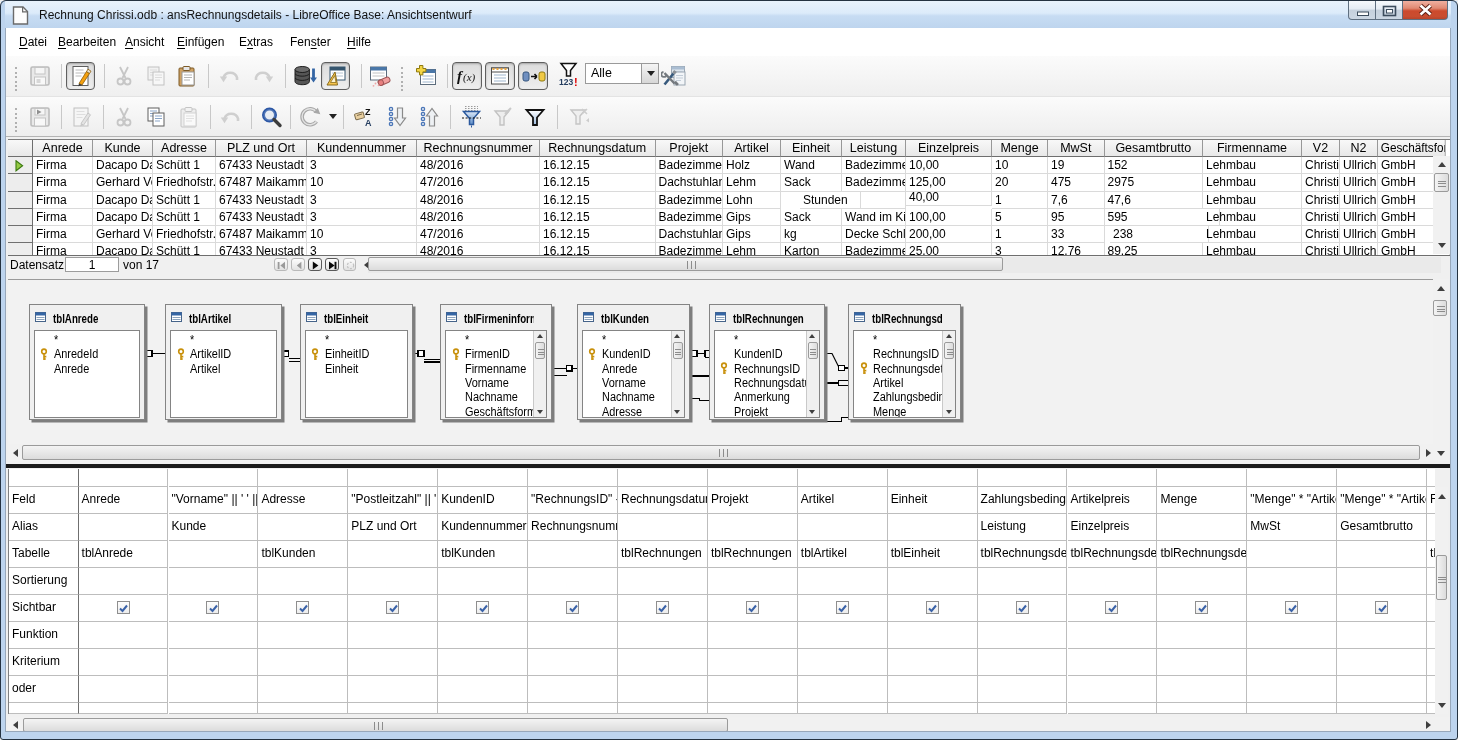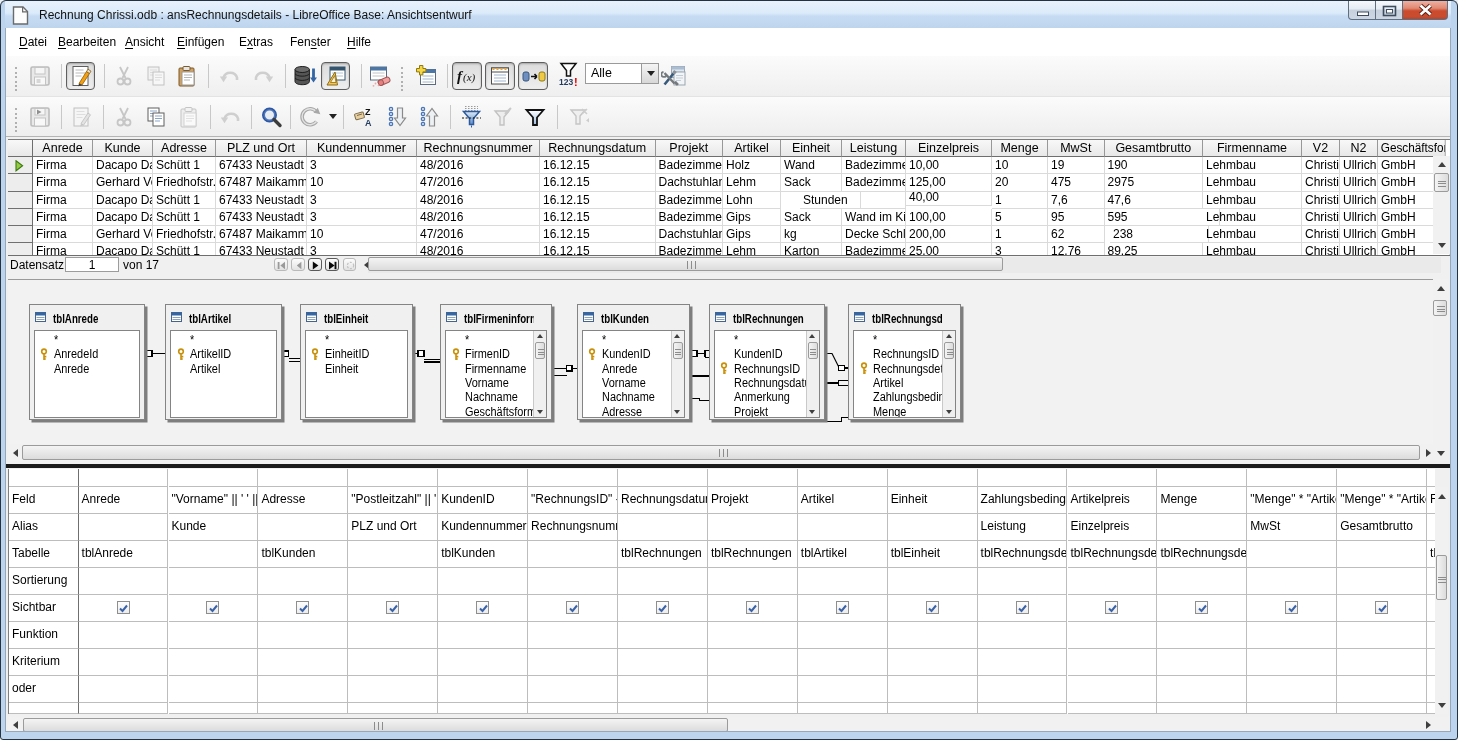--- a/index.html
+++ b/index.html
@@ -485,21 +485,21 @@
       <div class="gcell" style="left: 299px; top: 17.2px; width: 110px; height: 17.2px;">3</div>
       <div class="gcell" style="left: 409px; top: 17.2px; width: 123px; height: 17.2px;">48/2016</div>
       <div class="gcell" style="left: 532px; top: 17.2px; width: 115.5px; height: 17.2px;">16.12.15</div>
       <div class="gcell" style="left: 647.5px; top: 17.2px; width: 67.5px; height: 17.2px;">Badezimmer</div>
       <div class="gcell" style="left: 715px; top: 17.2px; width: 58px; height: 17.2px;">Holz</div>
       <div class="gcell" style="left: 773px; top: 17.2px; width: 61px; height: 17.2px;">Wand</div>
       <div class="gcell" style="left: 834px; top: 17.2px; width: 64px; height: 17.2px;">Badezimmer</div>
       <div class="gcell" style="left: 898px; top: 17.2px; width: 86px; height: 17.2px;">10,00</div>
       <div class="gcell" style="left: 984px; top: 17.2px; width: 56px; height: 17.2px;">10</div>
       <div class="gcell" style="left: 1040px; top: 17.2px; width: 56.5px; height: 17.2px;">19</div>
-      <div class="gcell" style="left: 1096.5px; top: 17.2px; width: 98.5px; height: 17.2px;">190</div>
+      <div class="gcell" style="left: 1096.5px; top: 17.2px; width: 98.5px; height: 17.2px;">152</div>
       <div class="gcell" style="left: 1195px; top: 17.2px; width: 99px; height: 17.2px;">Lehmbau</div>
       <div class="gcell" style="left: 1294px; top: 17.2px; width: 38px; height: 17.2px;">Christian</div>
       <div class="gcell" style="left: 1332px; top: 17.2px; width: 38px; height: 17.2px;">Ullrich</div>
       <div class="gcell" style="left: 1370px; top: 17.2px; width: 72px; height: 17.2px;">GmbH</div>
       <div class="grow-hdr" style="top: 34.4px; height: 17.2px;"></div>
       <div class="gcell" style="left: 25px; top: 34.4px; width: 60px; height: 17.2px;">Firma</div>
       <div class="gcell" style="left: 85px; top: 34.4px; width: 60px; height: 17.2px;">Gerhard Vogel</div>
       <div class="gcell" style="left: 145px; top: 34.4px; width: 63px; height: 17.2px;">Friedhofstr. 3</div>
       <div class="gcell" style="left: 208px; top: 34.4px; width: 91px; height: 17.2px;">67487 Maikammer</div>
       <div class="gcell" style="left: 299px; top: 34.4px; width: 110px; height: 17.2px;">10</div>
@@ -564,21 +564,21 @@
       <div class="gcell" style="left: 208px; top: 86px; width: 91px; height: 17.2px;">67487 Maikammer</div>
       <div class="gcell" style="left: 299px; top: 86px; width: 110px; height: 17.2px;">10</div>
       <div class="gcell" style="left: 409px; top: 86px; width: 123px; height: 17.2px;">47/2016</div>
       <div class="gcell" style="left: 532px; top: 86px; width: 115.5px; height: 17.2px;">16.12.15</div>
       <div class="gcell" style="left: 647.5px; top: 86px; width: 67.5px; height: 17.2px;">Dachstuhlanbau</div>
       <div class="gcell" style="left: 715px; top: 86px; width: 58px; height: 17.2px;">Gips</div>
       <div class="gcell" style="left: 773px; top: 86px; width: 61px; height: 17.2px;">kg</div>
       <div class="gcell" style="left: 834px; top: 86px; width: 64px; height: 17.2px;">Decke Schlafzimmer</div>
       <div class="gcell" style="left: 898px; top: 86px; width: 86px; height: 17.2px;">200,00</div>
       <div class="gcell" style="left: 984px; top: 86px; width: 56px; height: 17.2px;">1</div>
-      <div class="gcell" style="left: 1040px; top: 86px; width: 56.5px; height: 17.2px;">62</div>
+      <div class="gcell" style="left: 1040px; top: 86px; width: 56.5px; height: 17.2px;">33</div>
       <div class="gcell" style="left: 1102px; top: 86px; width: 98.5px; height: 17.2px;">238</div>
       <div class="gcell" style="left: 1195px; top: 86px; width: 99px; height: 17.2px;">Lehmbau</div>
       <div class="gcell" style="left: 1294px; top: 86px; width: 38px; height: 17.2px;">Christian</div>
       <div class="gcell" style="left: 1332px; top: 86px; width: 38px; height: 17.2px;">Ullrich</div>
       <div class="gcell" style="left: 1370px; top: 86px; width: 72px; height: 17.2px;">GmbH</div>
       <div class="grow-hdr" style="top: 103.2px; height: 17.2px;"></div>
       <div class="gcell" style="left: 25px; top: 103.2px; width: 60px; height: 17.2px;">Firma</div>
       <div class="gcell" style="left: 85px; top: 103.2px; width: 60px; height: 17.2px;">Dacapo Dance</div>
       <div class="gcell" style="left: 145px; top: 103.2px; width: 63px; height: 17.2px;">Schütt 1</div>
       <div class="gcell" style="left: 208px; top: 103.2px; width: 91px; height: 17.2px;">67433 Neustadt</div>

